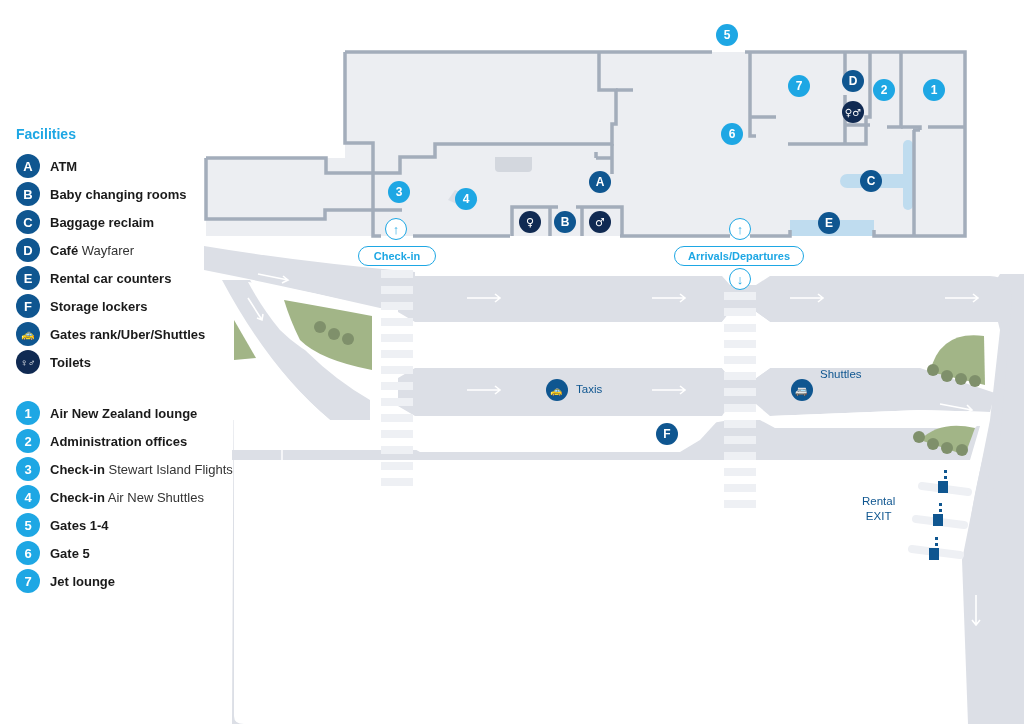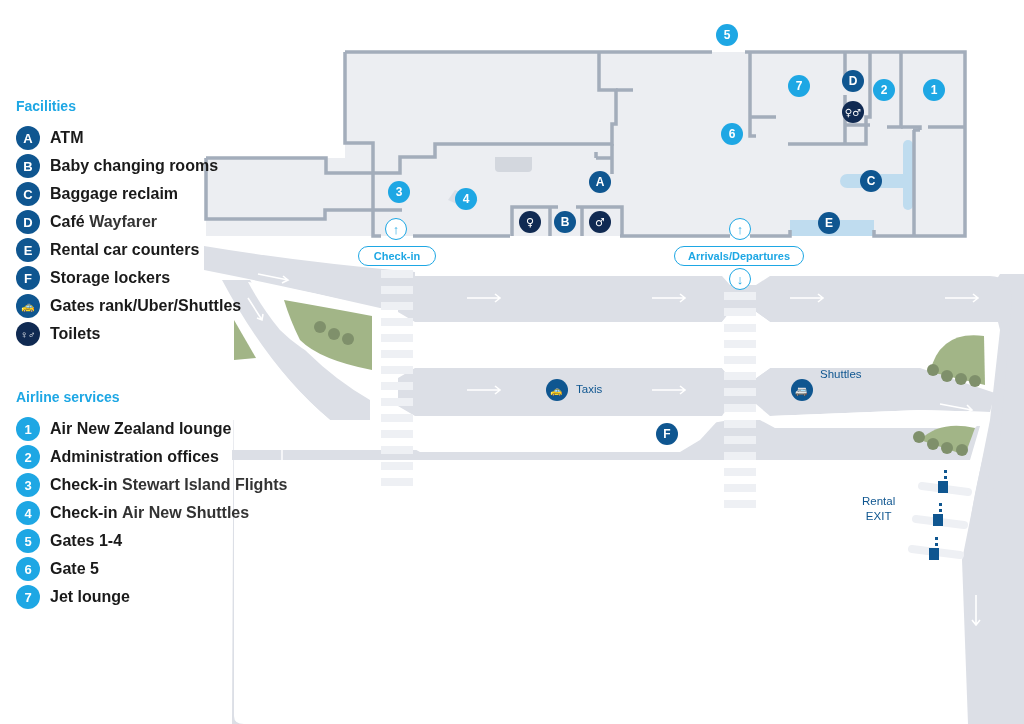--- a/index.html
+++ b/index.html
@@ -6,24 +6,24 @@
   body{width:1024px;height:724px;position:relative;overflow:hidden;font-family:"Liberation Sans",sans-serif;}
   #map{position:absolute;left:0;top:0;width:1024px;height:724px;}
   .legend{position:absolute;left:16px;font-family:"Liberation Sans",sans-serif;}
   .legend h2{margin:0;font-size:14px;font-weight:bold;color:#1ea7e4;}
   .legend ul{list-style:none;margin:10px 0 0 0;padding:0;}
   .legend li{display:flex;align-items:center;height:28px;}
   .badge{width:24px;height:24px;border-radius:50%;display:flex;align-items:center;justify-content:center;color:#fff;font-weight:bold;font-size:13px;flex:0 0 24px;}
   .b-fac{background:#0f5690;}
   .b-air{background:#1ea7e4;}
   .b-dark{background:#102a52;}
-  .lbl{margin-left:10px;font-size:16px;color:#1a1a1a;}
+  .lbl{margin-left:10px;font-size:13px;color:#1a1a1a;}
   .lbl b{font-weight:bold;}
-  .lbl span.rest{font-weight:bold;color:#333;margin-top:8px;}
-  #facilities{top:98px;}
+  .lbl span.rest{font-weight:normal;color:#333;margin-top:8px;}
+  #facilities{top:126px;}
   #airline{top:389px;}
   .pin{position:absolute;width:22px;height:22px;border-radius:50%;display:flex;align-items:center;justify-content:center;color:#fff;font-weight:bold;font-size:12px;font-family:"Liberation Sans",sans-serif;}
   .pin.air{background:#1ea7e4;}
   .pin.fac{background:#0f5690;}
   .pill{position:absolute;height:18px;border:1.5px solid #1ea7e4;border-radius:10px;background:#fff;color:#1ea7e4;font-weight:bold;font-size:11px;display:flex;align-items:center;justify-content:center;font-family:"Liberation Sans",sans-serif;}
   .circ{position:absolute;width:20px;height:20px;border:1.5px solid #1ea7e4;border-radius:50%;background:#fff;color:#1ea7e4;display:flex;align-items:center;justify-content:center;font-size:13px;}
   .maptext{position:absolute;color:#0f5690;font-weight:normal;font-size:11.5px;font-family:"Liberation Sans",sans-serif;}
   .exit{text-align:center;line-height:15px;}
 </style>
 </head>
@@ -348,21 +348,20 @@
         <span class="lbl"><b>Gates rank/Uber/Shuttles</b></span>
       </li>
     <li>
         <span class="badge b-dark" style="font-size:10px;">♀♂</span>
         <span class="lbl"><b>Toilets</b></span>
       </li>
   </ul>
 </div>
 
 <div class="legend" id="airline">
-  <h2>Airline services</h2>
   <ul>
     <li>
         <span class="badge b-air">1</span>
         <span class="lbl"><b>Air New Zealand lounge</b></span>
       </li>
     <li>
         <span class="badge b-air">2</span>
         <span class="lbl"><b>Administration offices</b></span>
       </li>
     <li>

